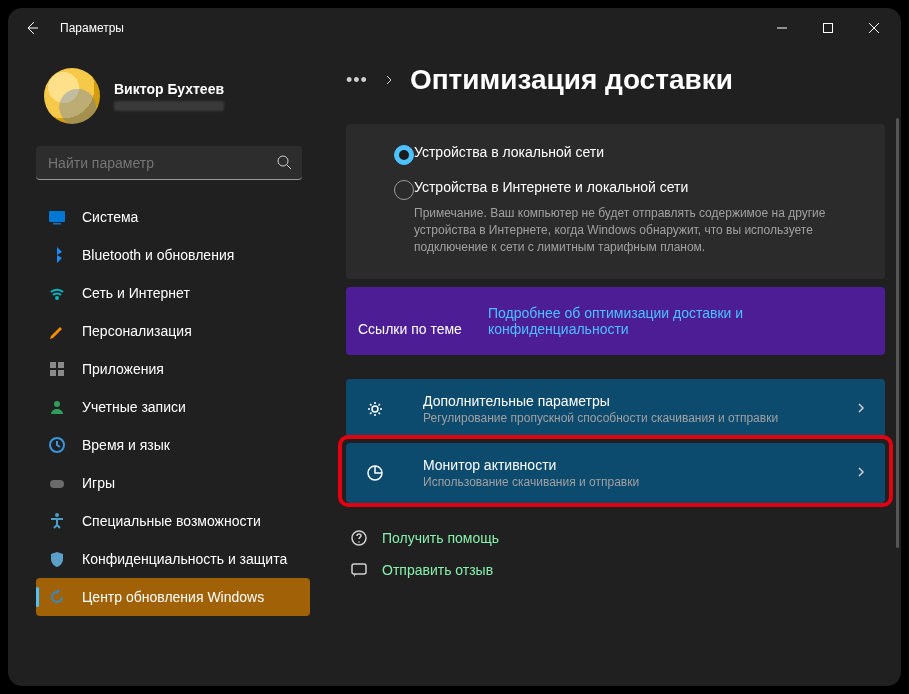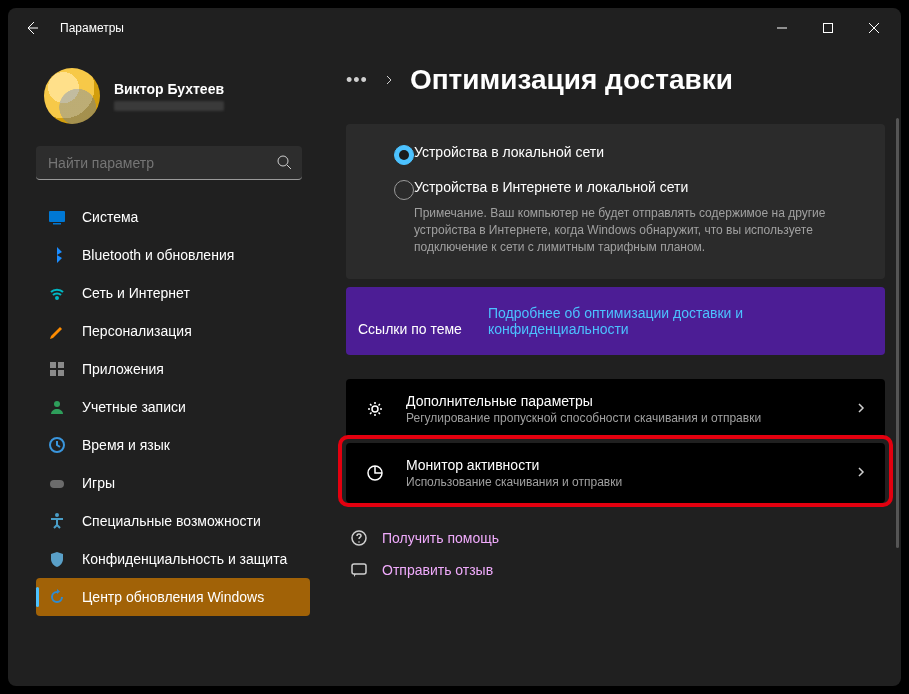--- a/index.html
+++ b/index.html
@@ -1,17 +1,17 @@
 <!DOCTYPE html>
 <html><head>
 <meta charset="utf-8">
 <style>
 * { margin: 0; padding: 0; box-sizing: border-box; font-family: "Segoe UI", Arial, sans-serif; }
 body { background: #000; width: 909px; height: 694px; overflow: hidden; }
-.window { position: absolute; top: 8px; left: 8px; width: 893px; height: 678px; background: #202020; border-radius: 8px; overflow: hidden; display: flex; flex-direction: column; }
+.window { position: absolute; top: 8px; left: 8px; width: 893px; height: 678px; background: #202020; border-radius: 14px; overflow: hidden; display: flex; flex-direction: column; }
 .titlebar { height: 40px; display: flex; align-items: center; padding: 0 4px; }
 .back-btn { width: 40px; height: 40px; display: flex; align-items: center; justify-content: center; color: #fff; cursor: pointer; }
 .app-title { color: #fff; font-size: 12px; margin-left: 8px; }
 .win-controls { margin-left: auto; display: flex; }
 .win-btn { width: 46px; height: 40px; display: flex; align-items: center; justify-content: center; color: #fff; cursor: pointer; }
 .win-btn svg { width: 10px; height: 10px; }
 .body { flex: 1; display: flex; overflow: hidden; }
 .sidebar { width: 310px; padding: 8px 8px 0 28px; display: flex; flex-direction: column; }
 .profile { display: flex; align-items: center; gap: 14px; padding: 12px 8px 16px 8px; }
 .avatar { width: 56px; height: 56px; border-radius: 50%; background: radial-gradient(circle at 35% 35%, #ffe08a 0 30%, #f7c948 30% 60%, #d29e0d 60% 100%); position: relative; overflow: hidden; }
@@ -37,29 +37,29 @@
 .radio-opt { display: flex; margin-bottom: 14px; }
 .radio-opt:last-child { margin-bottom: 0; }
 .radio-circle { width: 20px; height: 20px; border-radius: 50%; border: 1px solid #9a9a9a; flex-shrink: 0; margin-top: 1px; position: relative; }
 .radio-circle.checked { border-color: #4cc2ff; background: #4cc2ff; }
 .radio-circle.checked::after { content:""; position:absolute; top:4px; left:4px; width:10px; height:10px; border-radius:50%; background:#1b1b1b; }
 .radio-text { color: #fff; font-size: 14px; }
 .radio-note { color: #a0a0a0; font-size: 12px; margin-top: 10px; line-height: 1.4; }
 .links-row { background: #4c1d95; border-radius: 4px; padding: 18px 12px 18px 12px; display: flex; gap: 20px; margin-bottom: 20px; align-items: flex-end; }
 .links-label { color: #fff; font-size: 14px; min-width: 110px; }
 .links-link { color: #4cc2ff; font-size: 14px; max-width: 300px; cursor: pointer; }
-.card { background: #000000; border-radius: 4px; padding: 14px 18px; display: flex; align-items: center; gap: 20px; margin-bottom: 4px; cursor: pointer; }
+.card { background: #0c4a6e; border-radius: 4px; padding: 14px 18px; display: flex; align-items: center; gap: 37px; margin-bottom: 4px; cursor: pointer; }
 .card-icon { width: 22px; height: 22px; color: #fff; display: flex; align-items: center; justify-content: center; flex-shrink: 0; }
 .card-body { flex: 1; }
 .card-title { color: #fff; font-size: 14px; }
 .card-sub { color: #a0a0a0; font-size: 12px; margin-top: 2px; }
 .card-chevron { color: #cfcfcf; }
 .highlight { position: absolute; border: 4px solid #e3000f; border-radius: 10px; pointer-events: none; }
 .foot-links { margin-top: 18px; display: flex; flex-direction: column; gap: 14px; padding-left: 4px; }
-.foot-link { display: flex; align-items: center; gap: 14px; color: #f0abfc; font-size: 14px; cursor: pointer; }
+.foot-link { display: flex; align-items: center; gap: 14px; color: #86efac; font-size: 14px; cursor: pointer; }
 .foot-icon { width: 18px; height: 18px; color: #cfcfcf; }
 .scrollbar { position: absolute; right: 2px; top: 70px; width: 3px; height: 430px; background: #555; border-radius: 2px; }
 </style>
 </head>
 <body>
 
 <div class="window">
   <div class="titlebar">
     <div class="back-btn">
       <svg width="16" height="16" viewBox="0 0 16 16">

